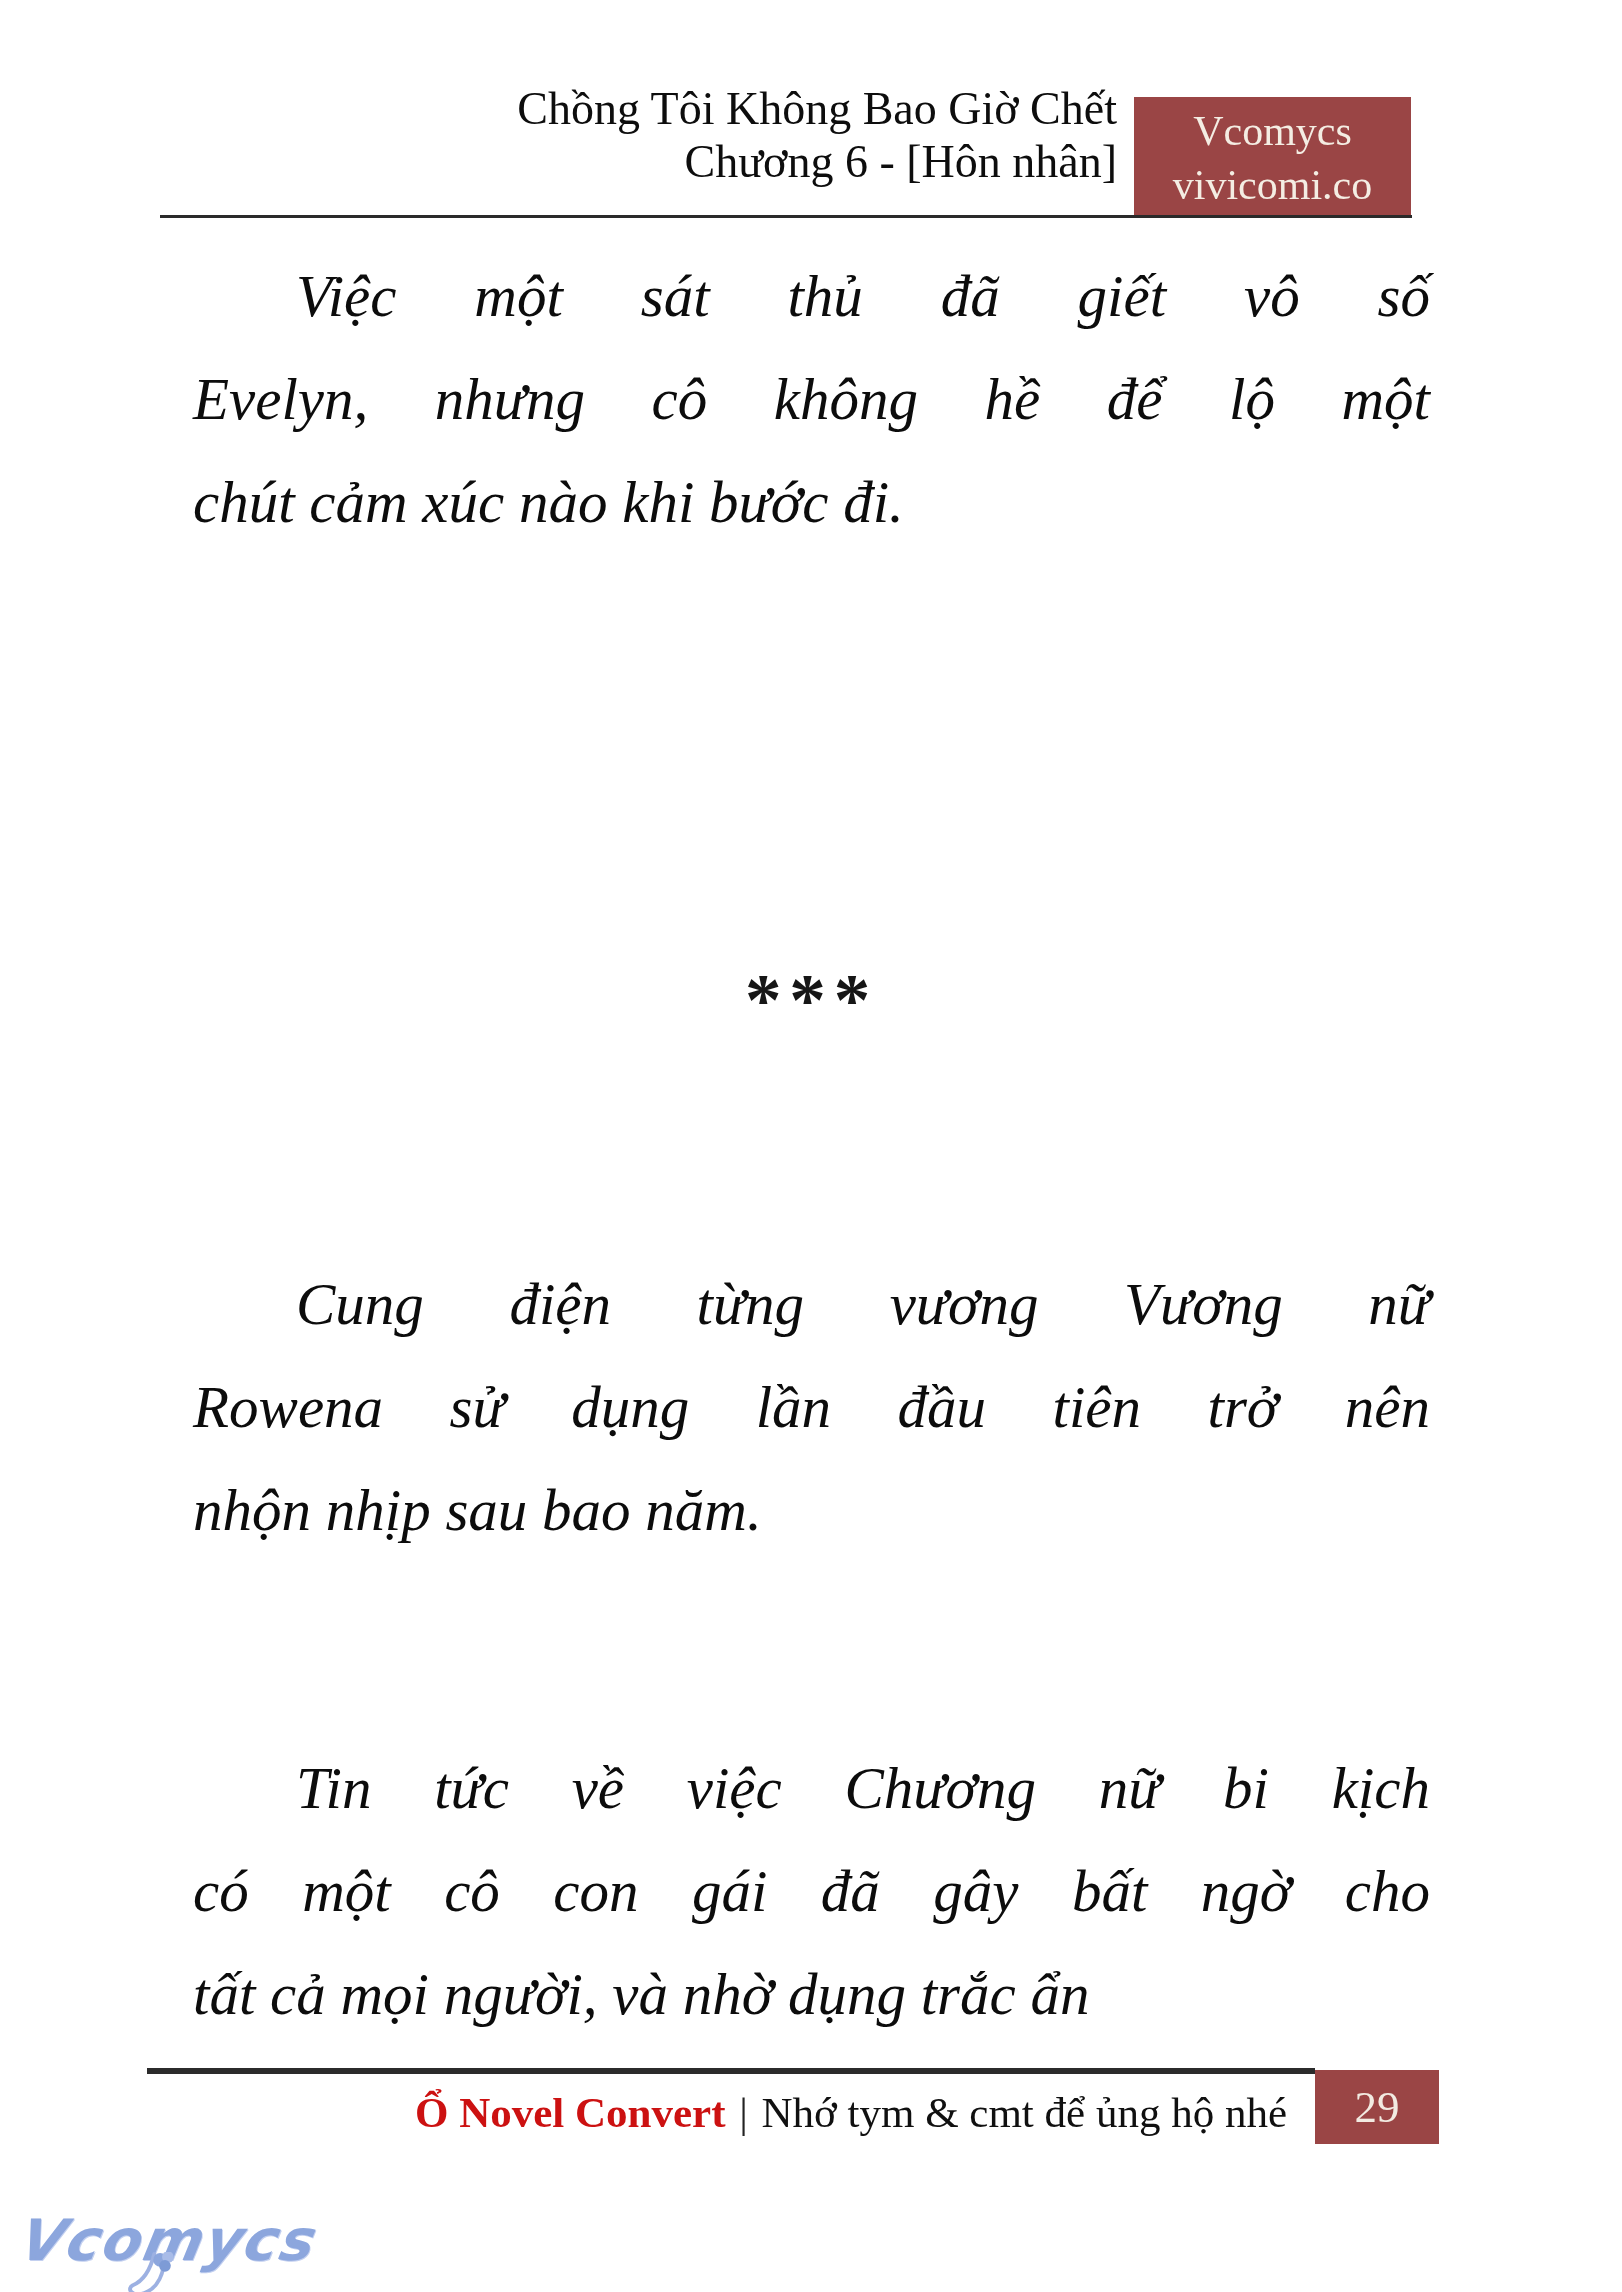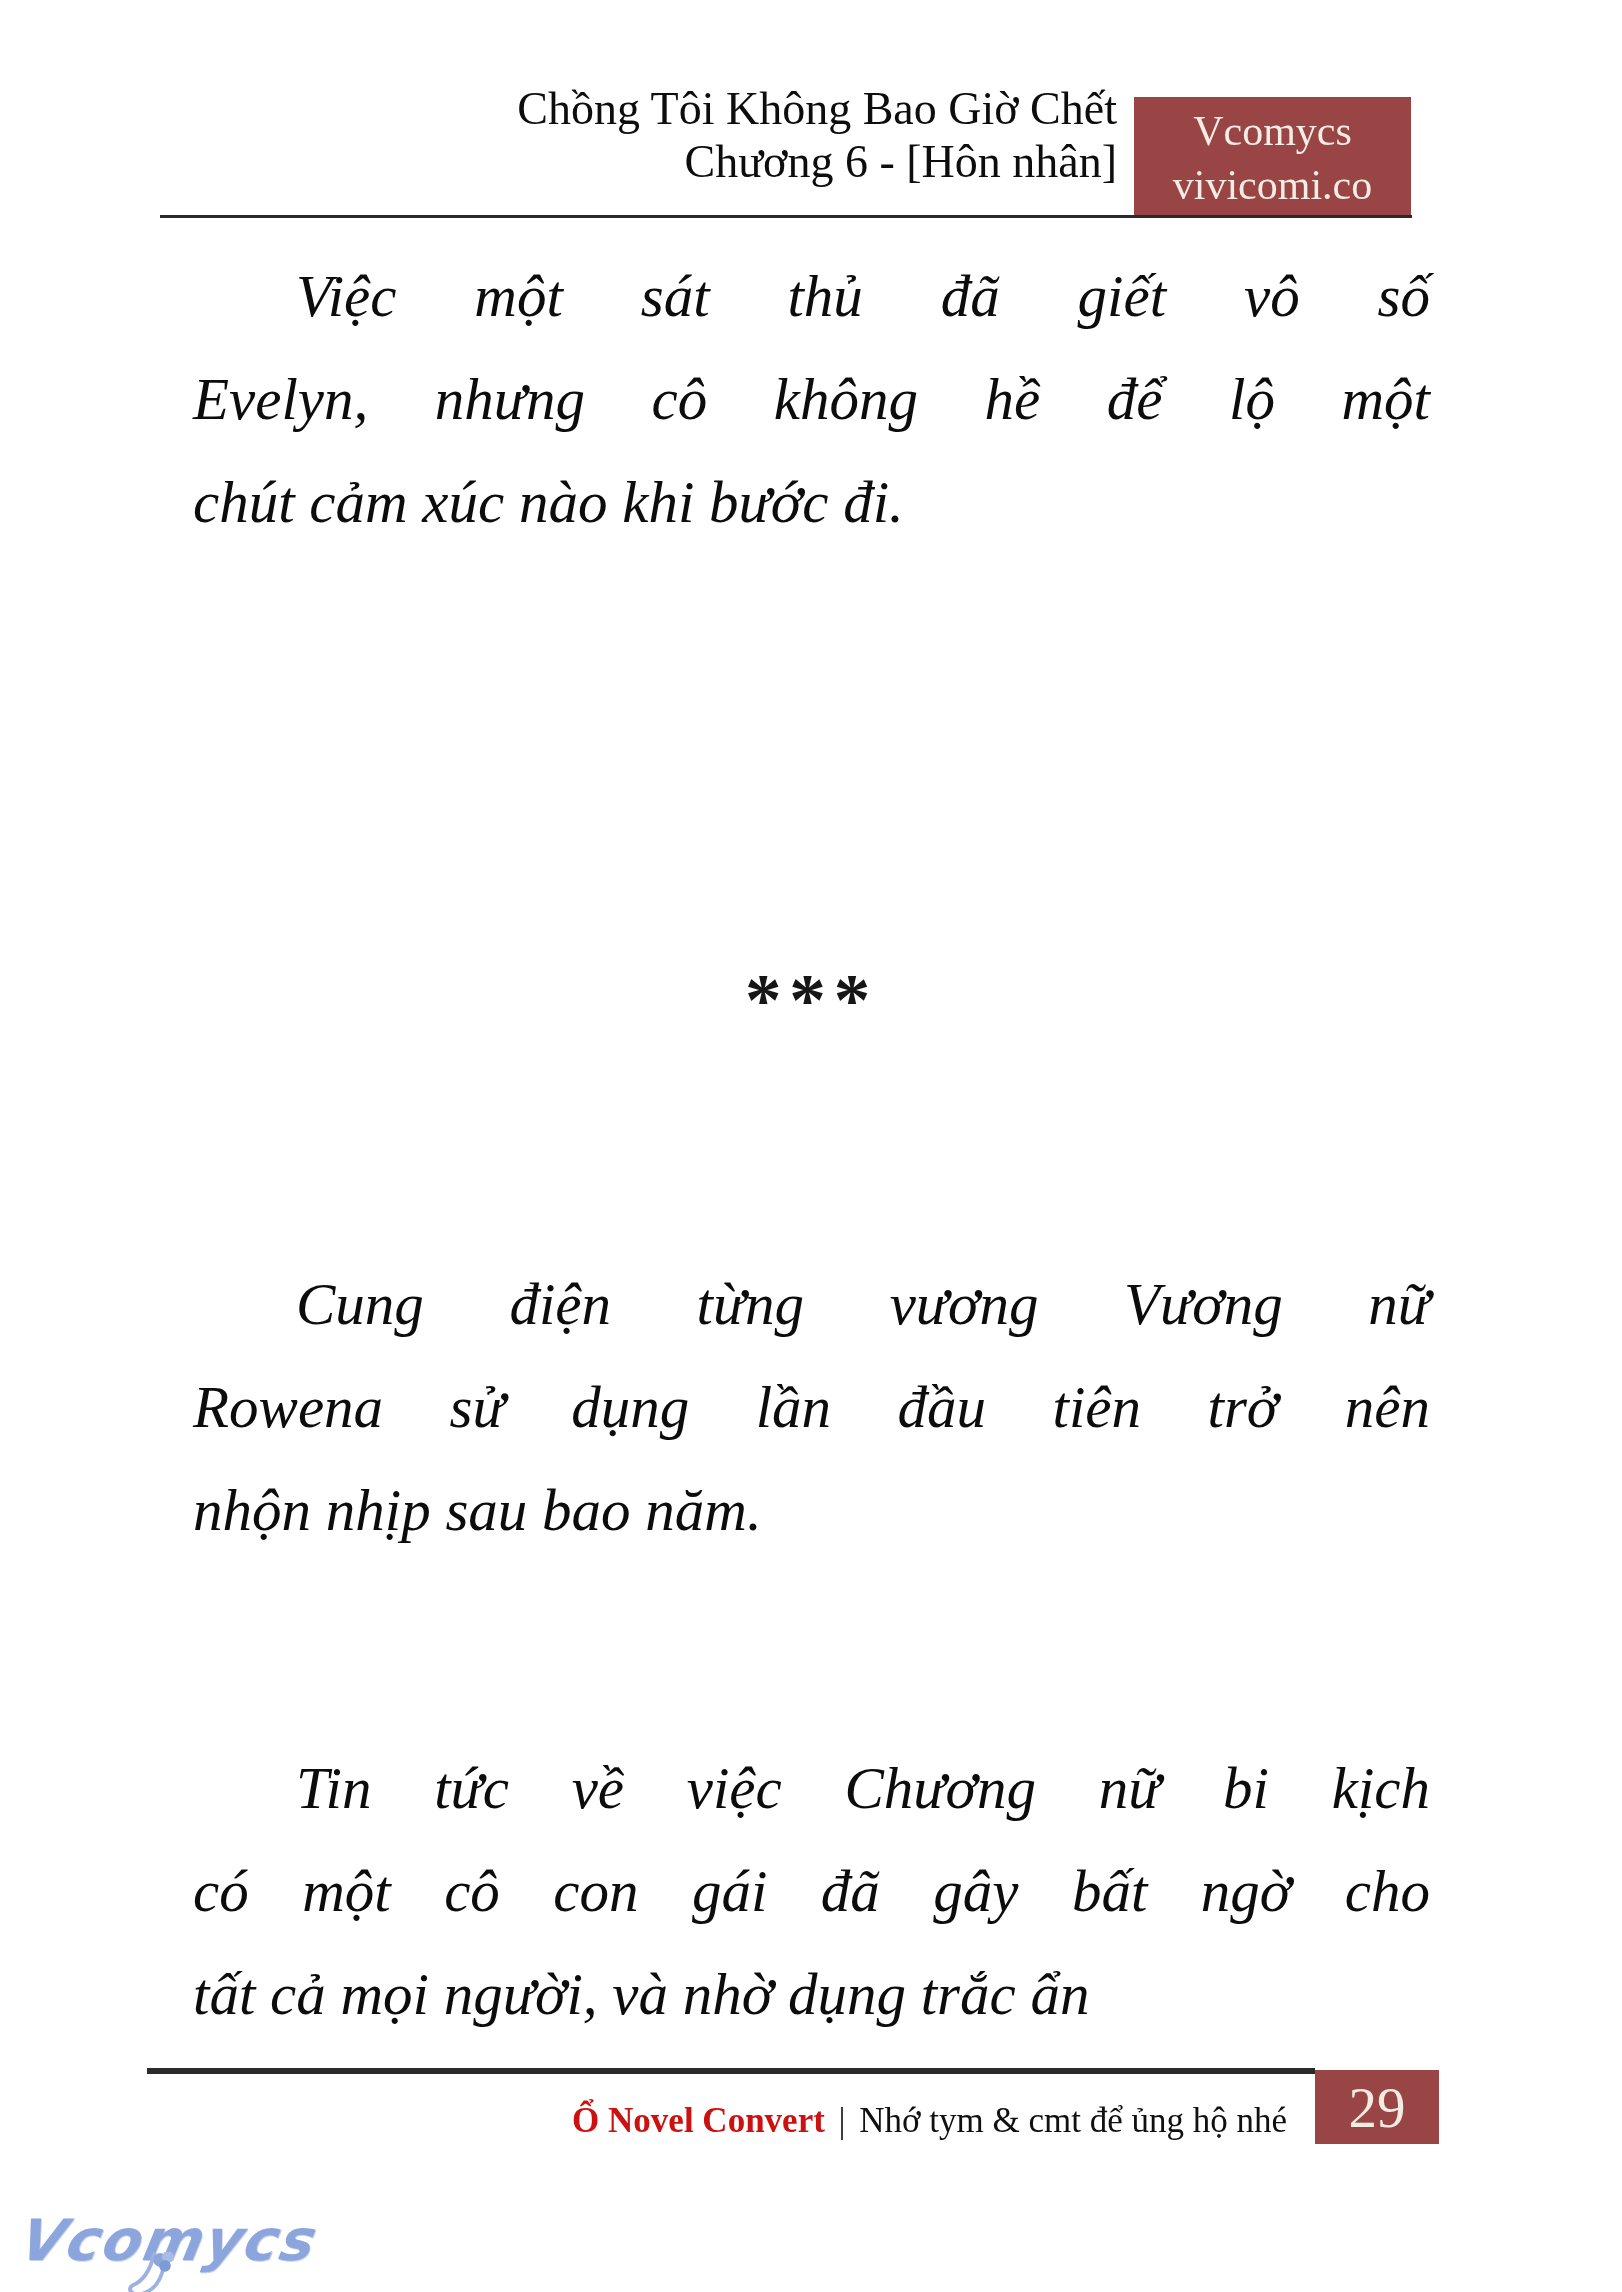--- a/index.html
+++ b/index.html
@@ -84,40 +84,39 @@
     left: 147px;
     top: 2068px;
     width: 1168px;
     height: 5.9px;
     background: #2b2b2b;
   }
   .footer-line {
     position: absolute;
     top: 2084px;
     right: 335px;
-    font-size: 35px;
+    font-size: 43px;
     color: #101010;
     white-space: nowrap;
     line-height: 57px;
-    margin-top: 8px;
   }
   .credit { color: #cc1111; font-weight: bold; }
   .fdivider { margin: 0 13.7px; font-weight: normal; color: #222; }
   .page-box {
     position: absolute;
     left: 1315px;
     top: 2070px;
     width: 124px;
     height: 74px;
     background: #9a4545;
     color: #f2ebe2;
     display: flex;
     align-items: center;
     justify-content: center;
-    font-size: 57px;
+    font-size: 45px;
   }
 
   
   .watermark {
     position: absolute;
     left: 21.6px;
     top: 2207px;
     transform: skewX(-12deg);
     font-style: italic;
     font-weight: bold;

